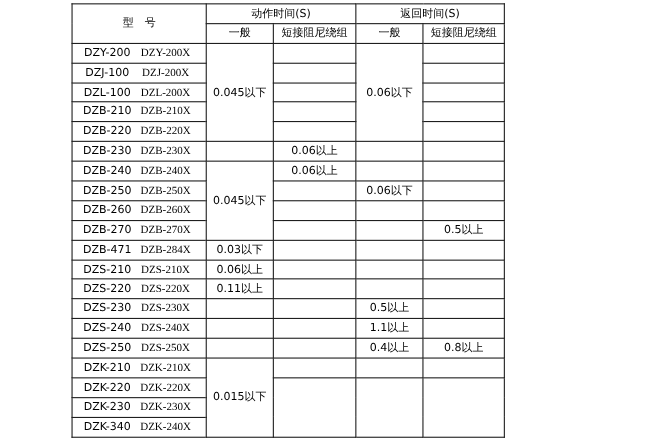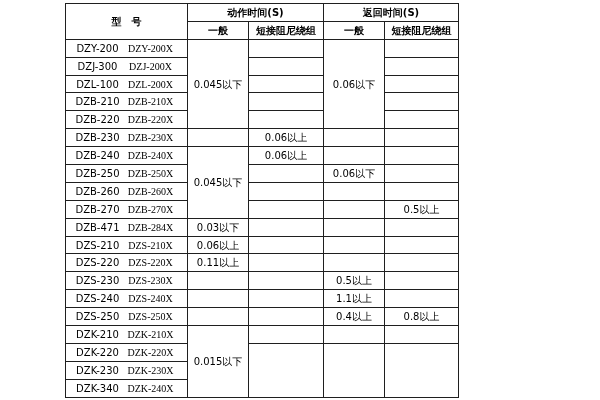--- a/index.html
+++ b/index.html
@@ -6,21 +6,21 @@
     font-family:"DejaVu Sans","Liberation Sans",sans-serif;color:#000;}
   .table-wrap{position:absolute;left:65px;top:3px;}
   table{border-collapse:collapse;table-layout:fixed;width:393px;}
   td{border:1px solid #1f1f1f;padding:0;font-size:10px;text-align:center;
      vertical-align:middle;white-space:nowrap;overflow:hidden;line-height:1.1;}
   tr{height:17.9px;}
   .model-flex{display:flex;justify-content:center;align-items:center;
      gap:5px;padding-right:3px;}
   .m1{width:46px;text-align:center;display:inline-block;}
   .m2{width:50px;text-align:center;display:inline-block;font-family:Liberation Serif, serif;}
-  .hdr{font-weight:bold;}
+  .hdr{font-weight:normal;}
 </style>
 </head>
 <body>
 
 <div class="table-wrap">
 <table>
   <colgroup>
     <col style="width:122px">
         <col style="width:61px">
         <col style="width:75px">
@@ -48,21 +48,21 @@
             </div>
           </td>
     <td rowspan="5">0.045以下</td>
     <td></td>
     <td rowspan="5">0.06以下</td>
     <td></td>
   </tr>
   <tr>
     <td>
             <div class="model-flex">
-              <span class="m1">DZJ-300</span>
+              <span class="m1">DZJ-100</span>
               <span class="m2">DZJ-200X</span>
             </div>
           </td>
     <td></td>
     <td></td>
   </tr>
   <tr>
     <td>
             <div class="model-flex">
               <span class="m1">DZL-100</span>

